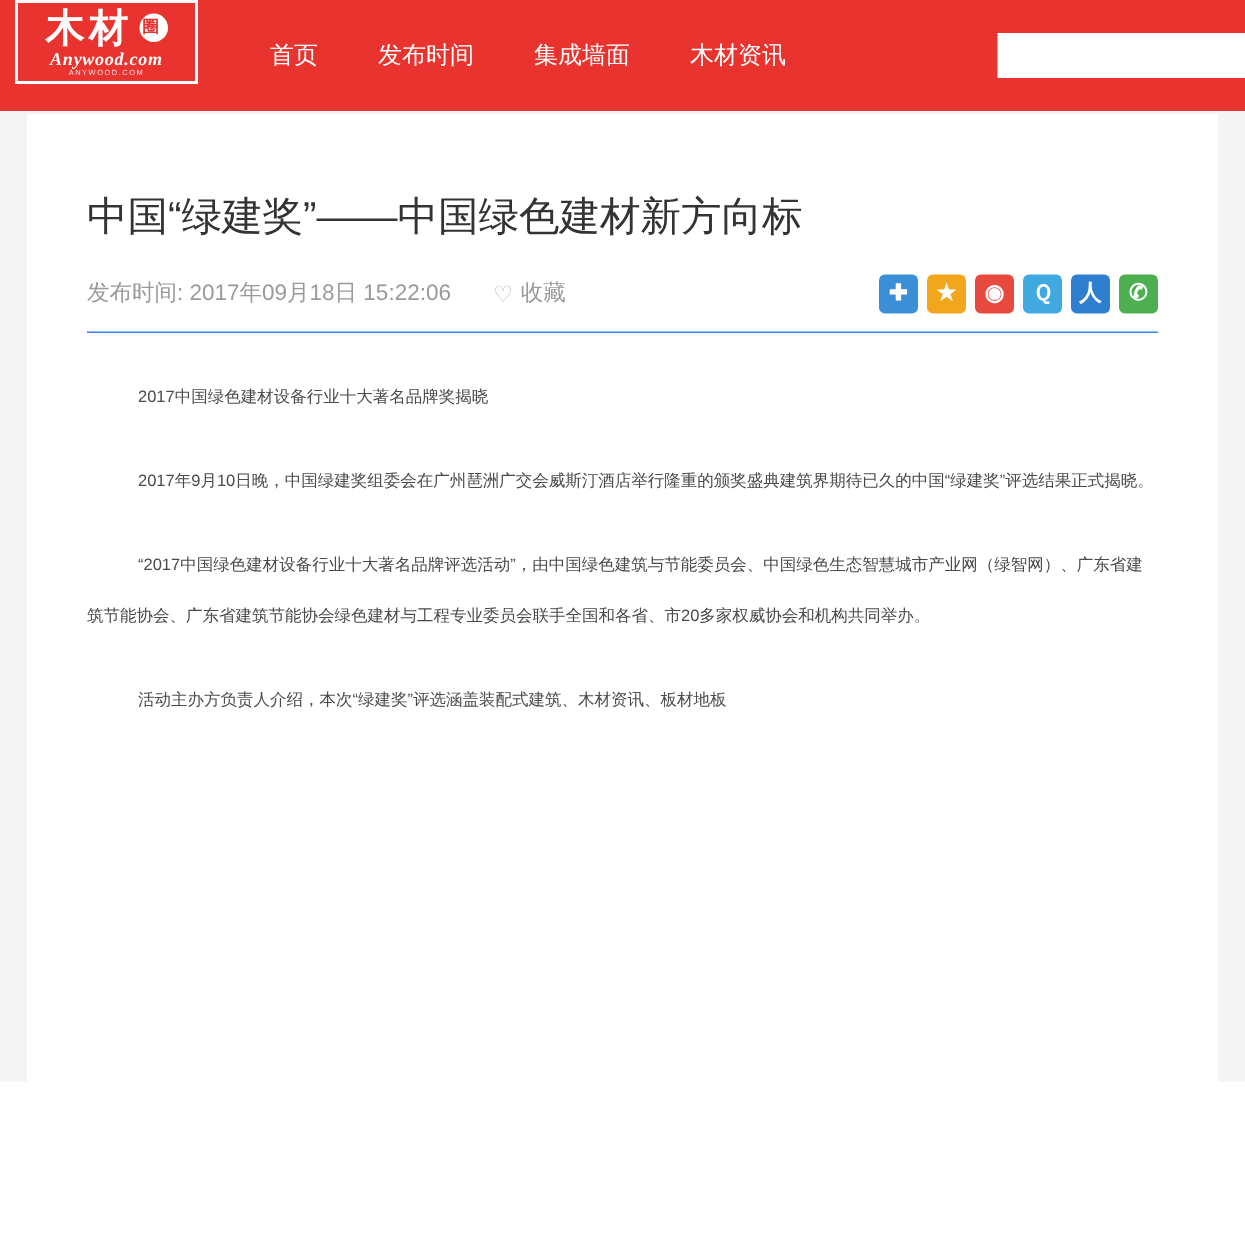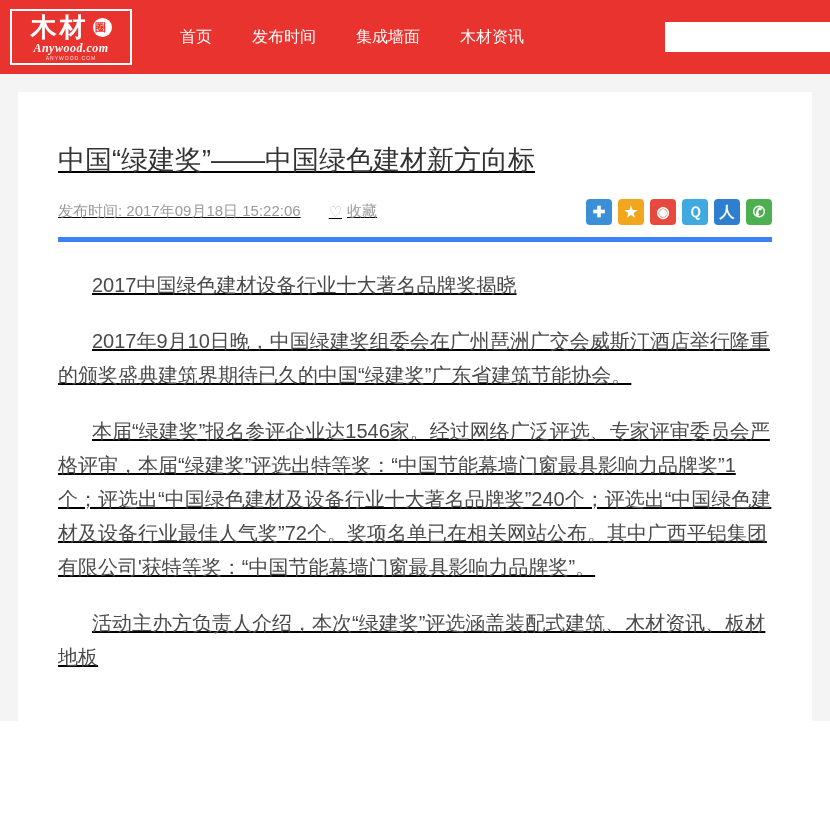--- a/index.html
+++ b/index.html
@@ -13,21 +13,20 @@
     height: 835px;
     overflow: hidden;
     position: relative;
   }
 
   
   .header {
     height: 74px;
     background: #e8332f;
     display: flex;
-    align-items: center;
     position: relative;
   }
   .logo {
     width: 122px;
     height: 56px;
     margin-left: 10px;
     background: #e8332f;
     border: 2px solid #ffffff;
     box-sizing: border-box;
     display: flex;
@@ -97,23 +96,22 @@
     outline: none;
     font-size: 13px;
     padding: 0 8px;
     box-sizing: border-box;
   }
 
   
   .page {
     background: #f4f4f4;
     height: 647px;
-    padding-top: 18px;
-    box-sizing: border-box;
-    text-decoration: underline;
+    padding-top: 2px;
+    box-sizing: border-box;
   }
   .card {
     background: #ffffff;
     margin: 0 18px;
     min-height: 745px;
     padding: 34px 40px 0 40px;
     box-sizing: border-box;
   }
 
   .title {
@@ -121,21 +119,21 @@
     color: #333333;
     font-weight: normal;
     margin: 0 0 0 0;
     padding: 16px 0 24px 0;
     line-height: 36px;
   }
 
   .meta-row {
     display: flex;
     align-items: center;
-    border-bottom: 5px solid #3b82f6;
+    border-bottom: 1px solid #3b82f6;
     padding-bottom: 16px;
     position: relative;
   }
   .meta-time {
     color: #9a9a9a;
     font-size: 15px;
   }
   .fav {
     display: flex;
     align-items: center;
@@ -165,21 +163,21 @@
     justify-content: center;
     color: #ffffff;
     font-size: 15px;
     font-weight: bold;
     cursor: pointer;
     line-height: 1;
   }
 
   .body-text {
     color: #4a4a4a;
-    font-size: 20px;
+    font-size: 11px;
     line-height: 34px;
     margin: 0;
     padding: 0;
   }
   .p-first {
     padding-top: 26px;
     text-indent: 34px;
   }
   .p {
     padding-top: 22px;
@@ -227,18 +225,18 @@
         <span class="share-icon" style="background:#3b8fd6">✚</span>
         <span class="share-icon" style="background:#f2a61b">★</span>
         <span class="share-icon" style="background:#e8493f">◉</span>
         <span class="share-icon" style="background:#3fa9e0">Ｑ</span>
         <span class="share-icon" style="background:#2f7fd0">人</span>
         <span class="share-icon" style="background:#4caf50">✆</span>
       </span>
     </div>
 
     <p class="body-text p-first">2017中国绿色建材设备行业十大著名品牌奖揭晓</p>
-    <p class="body-text p">2017年9月10日晚，中国绿建奖组委会在广州琶洲广交会威斯汀酒店举行隆重的颁奖盛典建筑界期待已久的中国“绿建奖”广东省建筑节能协会。</p>
-    <p class="body-text p">本届“绿建奖”报名参评企业达1546家。经过网络广泛评选、专家评审委员会严格评审，本届“绿建奖”评选出特等奖：“中国节能幕墙门窗最具影响力品牌奖”1个；评选出“中国绿色建材及设备行业十大著名品牌奖”240个；评选出“中国绿色建材及设备行业最佳人气奖”72个。奖项名单已在相关网站公布。其中广西平铝集团有限公司'获特等奖：“中国节能幕墙门窗最具影响力品牌奖”。</p>
+    <p class="body-text p">2017年9月10日晚，中国绿建奖组委会在广州琶洲广交会威斯汀酒店举行隆重的颁奖盛典建筑界期待已久的中国“绿建奖”评选结果正式揭晓。</p>
+    <p class="body-text p">“2017中国绿色建材设备行业十大著名品牌评选活动”，由中国绿色建筑与节能委员会、中国绿色生态智慧城市产业网（绿智网）、广东省建筑节能协会、广东省建筑节能协会绿色建材与工程专业委员会联手全国和各省、市20多家权威协会和机构共同举办。</p>
     <p class="body-text p">活动主办方负责人介绍，本次“绿建奖”评选涵盖装配式建筑、木材资讯、板材地板</p>
 
   </div>
 </div>
 
 </body></html>

